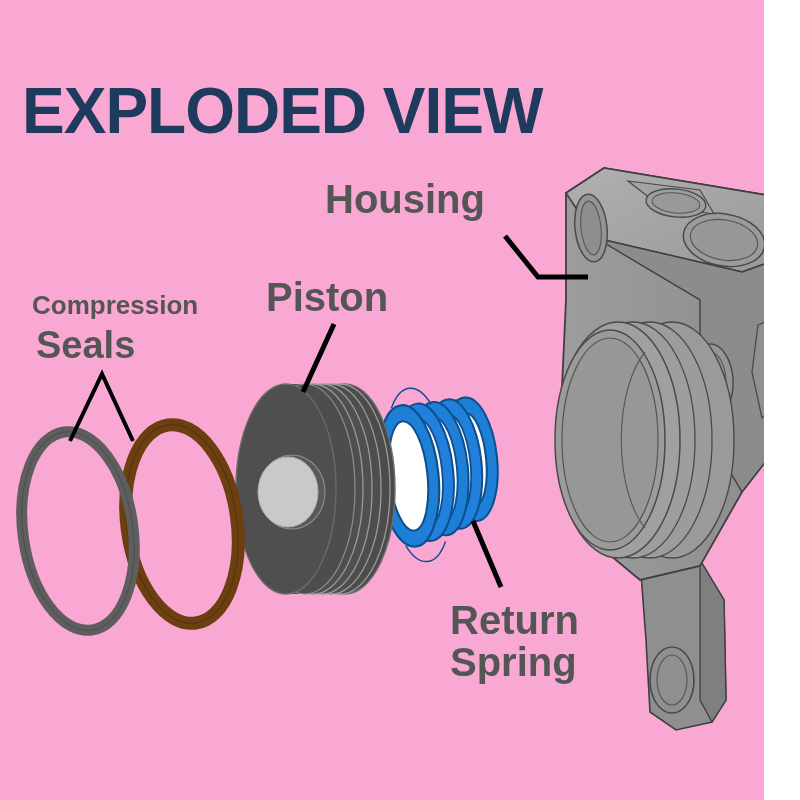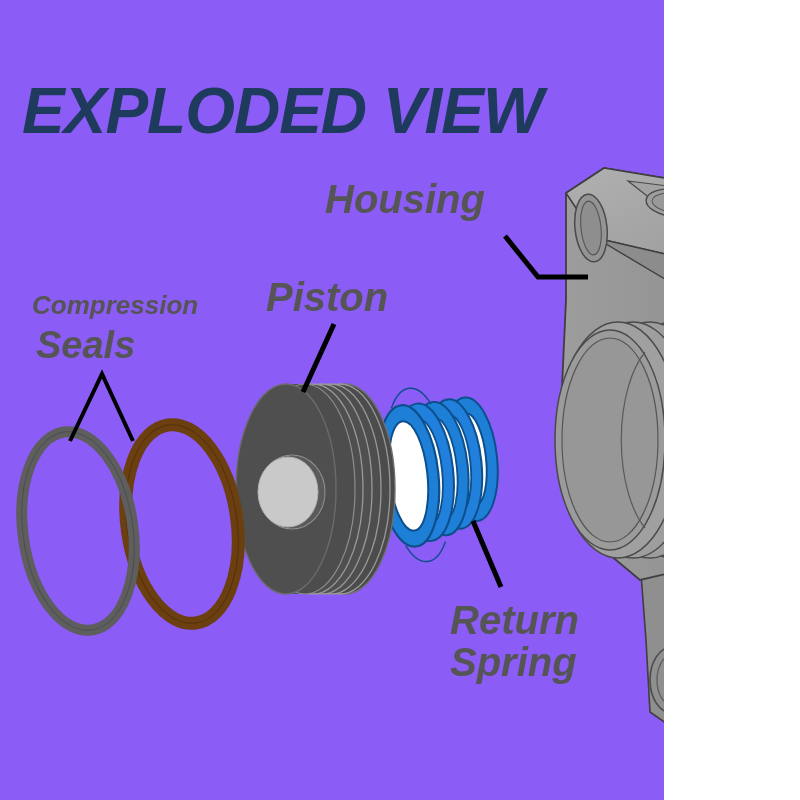--- a/index.html
+++ b/index.html
@@ -2,26 +2,25 @@
 <html><head>
 <meta charset="utf-8">
 <style>
   html, body {
     margin: 0;
     padding: 0;
     background: #ffffff;
   }
   #page {
     position: relative;
-    width: 664px;
+    width: 764px;
     height: 800px;
-    background: #8b5cf6;
+    background: #f9a8d4;
     overflow: hidden;
     font-family: "Liberation Sans", sans-serif;
-    font-style: italic;
   }
   #scene {
     position: absolute;
     left: 0;
     top: 0;
     width: 800px;
     height: 800px;
   }
   .ttl {
     font-family: "Liberation Sans", sans-serif;

